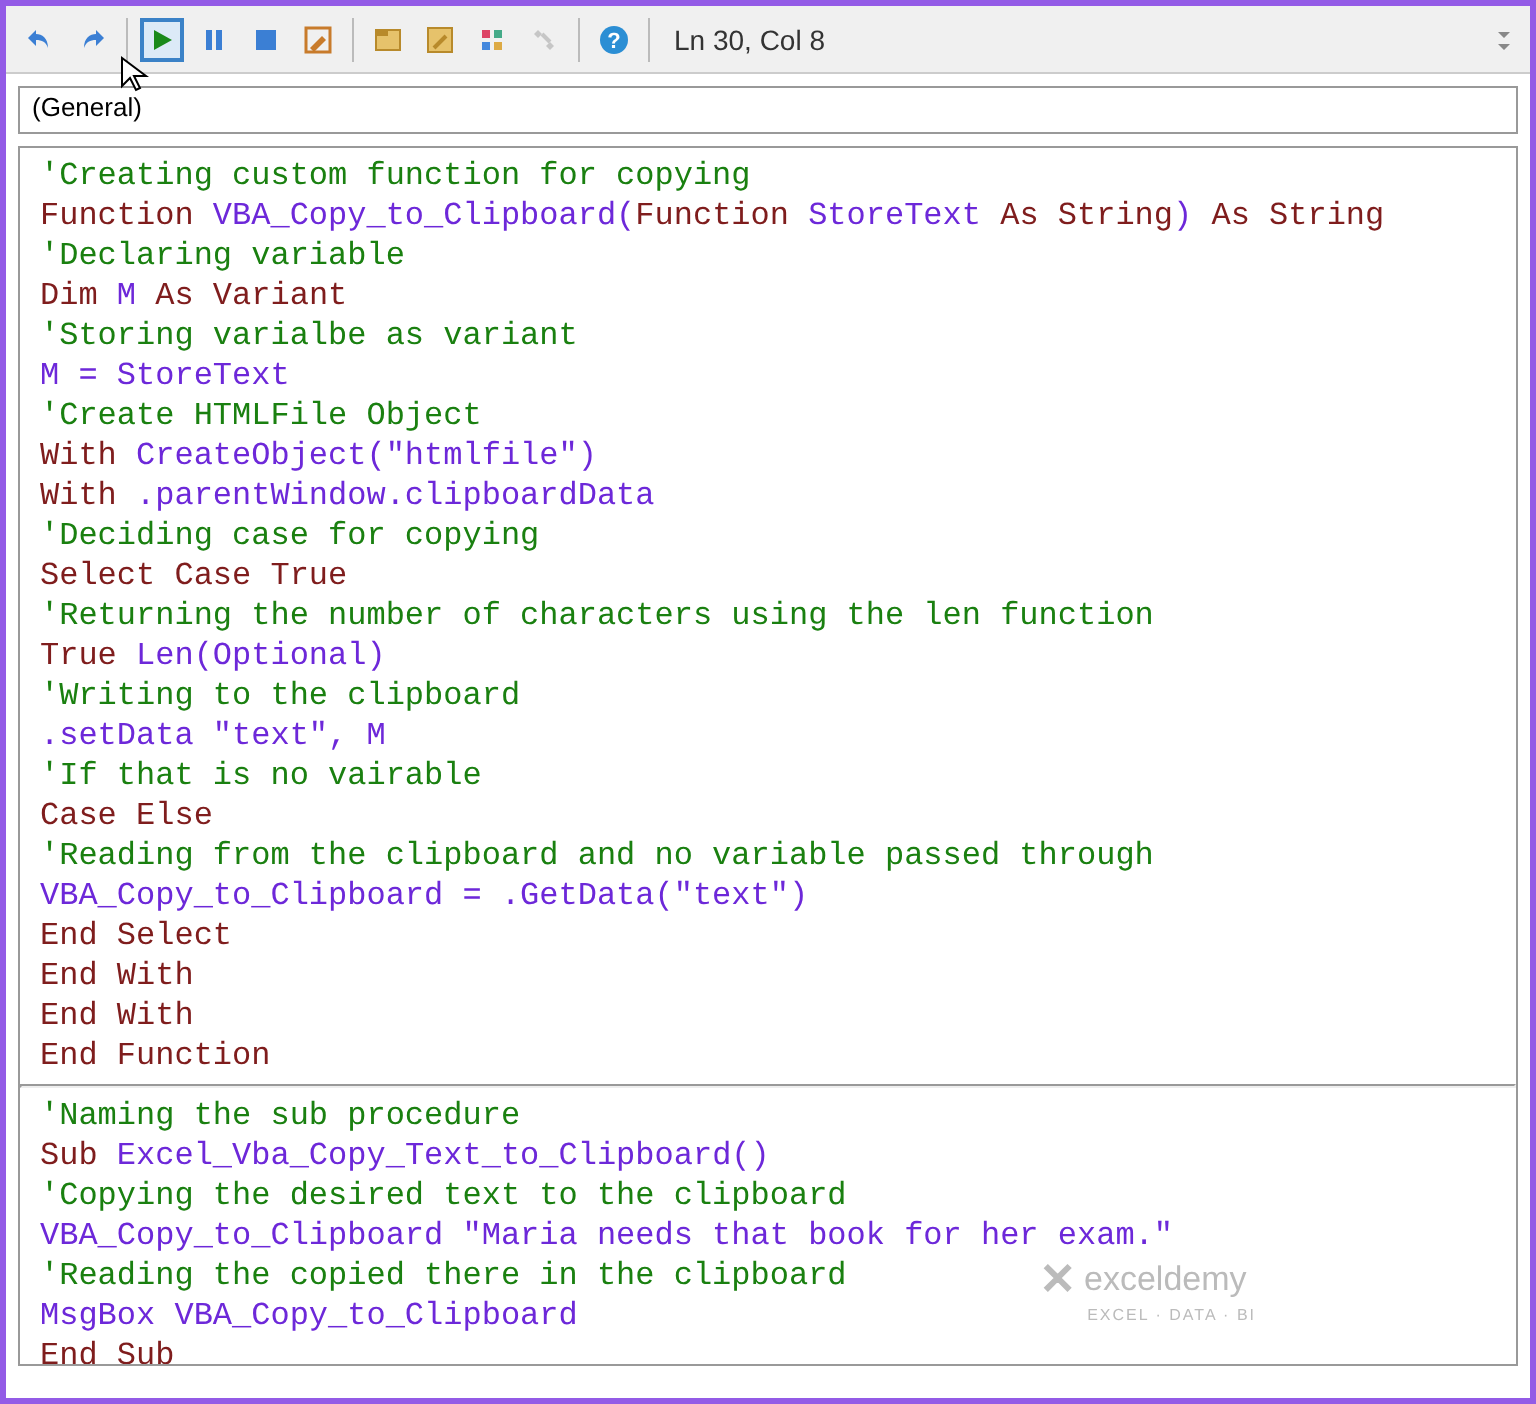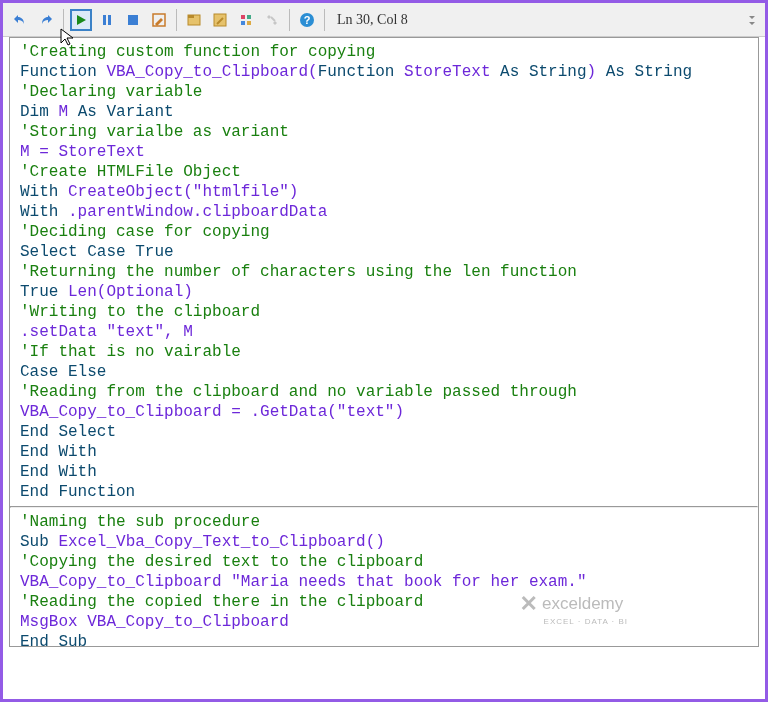--- a/index.html
+++ b/index.html
@@ -2,28 +2,28 @@
 <html><head>
 <meta charset="utf-8">
 <style>
 *{margin:0;padding:0;box-sizing:border-box}
 body{font-family:Arial,sans-serif;background:#fff;width:768px;height:702px;overflow:hidden;position:relative}
 .outer{border:3px solid #935be6;width:768px;height:702px;background:#fff}
 .toolbar{display:flex;align-items:center;height:34px;background:#f0f0f0;padding:0 6px;gap:4px;border-bottom:1px solid #ccc}
 .tb-btn{width:22px;height:22px;display:flex;align-items:center;justify-content:center;cursor:pointer}
 .tb-btn.selected{border:2px solid #3b82c7;background:#dceaf7}
 .tb-sep{width:1px;height:22px;background:#bbb;margin:0 2px}
-.status-text{font-family:Liberation Serif, serif;font-size:14px;color:#333;margin-left:6px}
+.status-text{font-family:Liberation Sans, sans-serif;font-size:14px;color:#333;margin-left:6px}
 .tb-end{margin-left:auto;width:10px;height:22px;display:flex;align-items:center}
 .dropdown-bar{display:flex;height:24px;background:#fff;border:1px solid #999;margin:6px}
 .dropdown-bar .label{font-size:13px;padding:2px 6px;font-family:Arial}
 .code-area{margin:0 6px;border:1px solid #999;background:#fff;height:610px;overflow:hidden;position:relative}
 .code-block{padding:4px 10px;font-family:Consolas,"Courier New",monospace;font-size:16px;line-height:20px;white-space:pre}
 .code-divider{border-top:1px solid #999;margin:0}
-.kw{color:#0c4a6e}
+.kw{color:#7f1d1d}
 .cm{color:#1a8010}
 .pl{color:#6d28d9}
 .cursor-arrow{position:absolute;left:60px;top:28px;z-index:10}
 .watermark{position:absolute;right:130px;bottom:20px;color:#bbb;font-size:11px;text-align:left;z-index:5}
 .watermark .logo{display:flex;align-items:center;gap:4px}
 .watermark .x{font-size:22px;font-weight:bold;color:#bbb}
 .watermark .name{font-size:17px;color:#bbb}
 .watermark .sub{font-size:8px;letter-spacing:1px;color:#bbb;margin-left:24px}
 </style>
 </head>
@@ -104,20 +104,23 @@
         <svg width="6" height="12">
           <path d="M0 2h6l-3 3zM0 8h6l-3 3z" fill="#888"></path>
         </svg>
       </div>
   </div>
 
   <svg class="cursor-arrow" width="16" height="20" viewBox="0 0 16 20">
       <path d="M1 1l0 14 4-4 3 6 2-1-3-6 6 0z" fill="#fff" stroke="#000" stroke-width="1"></path>
     </svg>
 
+  <div class="dropdown-bar">
+    <span class="label">(General)</span>
+  </div>
 
   <div class="code-area">
     <div class="code-block" id="code1"><span class="cm">'Creating custom function for copying</span>
 <span class="kw">Function</span><span class="pl"> VBA_Copy_to_Clipboard(</span><span class="kw">Function</span><span class="pl"> StoreText </span><span class="kw">As String</span><span class="pl">) </span><span class="kw">As String</span>
 <span class="cm">'Declaring variable</span>
 <span class="kw">Dim</span><span class="pl"> M </span><span class="kw">As Variant</span>
 <span class="cm">'Storing varialbe as variant</span>
 <span class="pl">M = StoreText</span>
 <span class="cm">'Create HTMLFile Object</span>
 <span class="kw">With</span><span class="pl"> CreateObject("htmlfile")</span>

